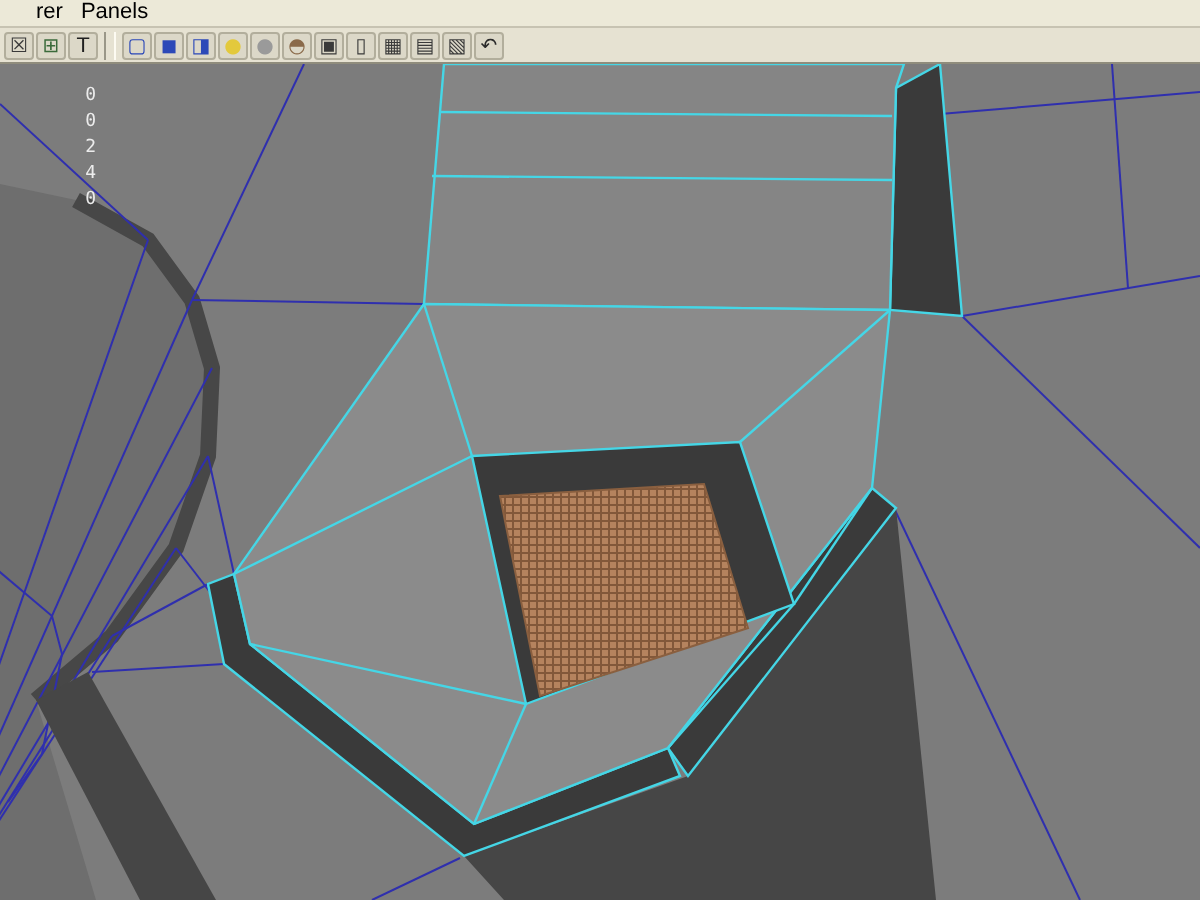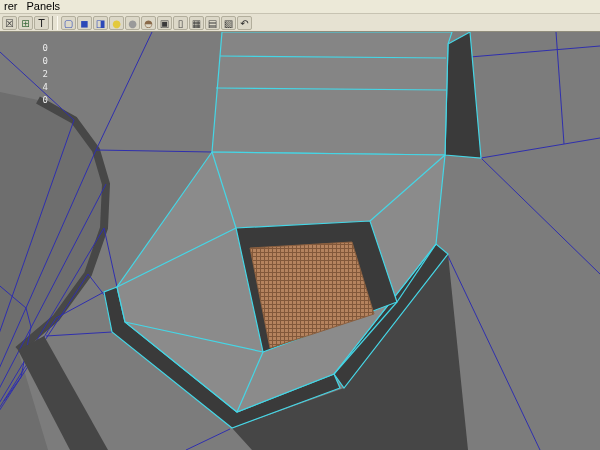--- a/index.html
+++ b/index.html
@@ -1,21 +1,21 @@
 <!DOCTYPE html>
 <html style="--menubar_bg: #ece9d8; --toolbar_bg: #e6e2d2; --viewport_bg: #7c7c7c; --wireframe: #2f2fae; --selection: #45d6e6; --mesh_light: #8b8b8b; --mesh_slab: #858585; --mesh_mid: #6e6e6e; --mesh_dark: #3a3a3a; --mesh_trench: #464646; --mesh_groove: #474747; --texture_base: #b5835e; --texture_line: #82583a;"><head>
 <meta charset="utf-8">
 <style>
   html,body{margin:0;padding:0;}
   body{width:600px;height:450px;overflow:hidden;font-family:"Liberation Sans",sans-serif;background:#7c7c7c;}
   .app{width:600px;height:450px;display:flex;flex-direction:column;}
 
   
   .menubar{height:14px;background:var(--menubar_bg);border-bottom:1px solid #c7c3b2;
-           display:flex;align-items:center;font-size:11px;color:#000;padding-left:2px;box-sizing:border-box;}
+           display:flex;align-items:center;font-size:11px;color:#000;padding-left:16px;box-sizing:border-box;}
   .menu-item{padding:0 7px 1px 2px;cursor:default;white-space:nowrap;}
 
   
   .toolbar{height:18px;background:var(--toolbar_bg);border-bottom:1px solid #8f8c7c;
            display:flex;align-items:center;padding-left:2px;box-sizing:border-box;gap:1px;}
   .tbi{width:15px;height:14px;font-family:"DejaVu Sans",sans-serif;font-size:10px;line-height:13px;text-align:center;
        background:#dcd8c8;border:1px solid #b2ae9c;border-radius:2px;box-sizing:border-box;cursor:default;overflow:hidden;}
   .tb-sep{width:4px;height:14px;border-left:1px solid #9a9788;border-right:1px solid #fdfbf2;margin:0 2px;}
 
   

